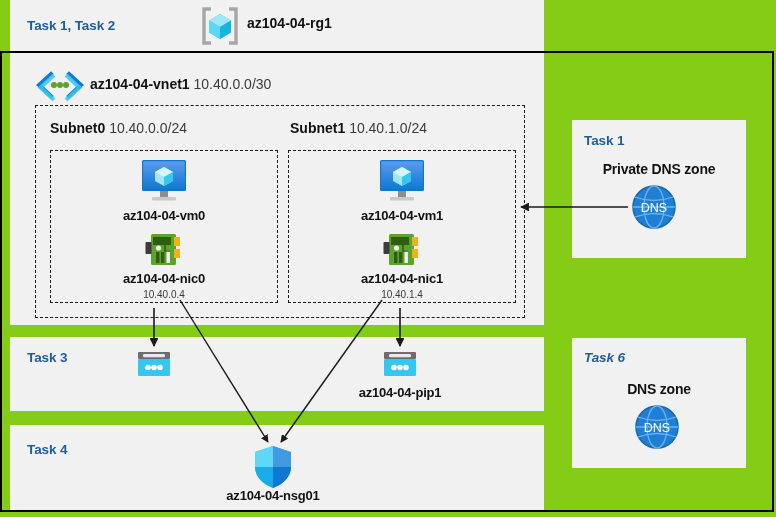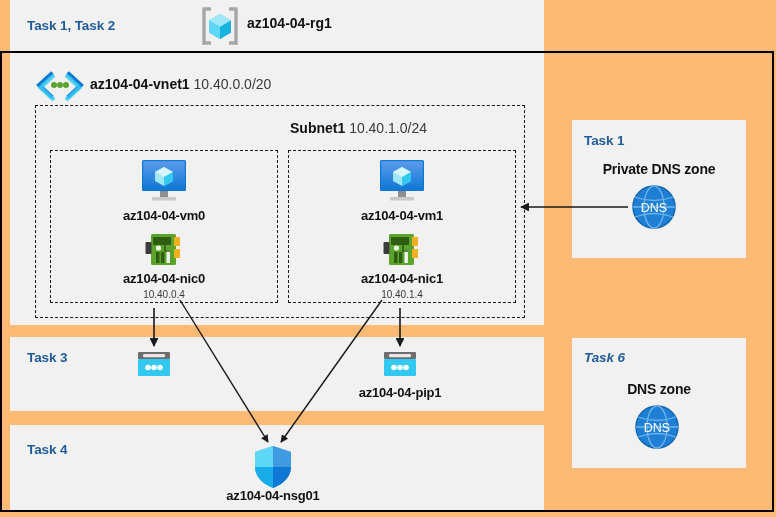--- a/index.html
+++ b/index.html
@@ -1,18 +1,18 @@
 <!DOCTYPE html>
 <html><head>
 <meta charset="utf-8">
 <style>
   html,body{margin:0;padding:0;background:#ffffff;}
   body{font-family:"Liberation Sans",sans-serif;-webkit-font-smoothing:antialiased;}
 
-  #canvas{position:relative;width:776px;height:517px;background:#fdba74;overflow:hidden;}
+  #canvas{position:relative;width:776px;height:517px;background:#84cc16;overflow:hidden;}
 
   
   .panel{position:absolute;background:#f1f1f1;}
   .outer-frame{position:absolute;left:0;top:51px;width:774px;height:461px;border:2px solid #000000;box-sizing:border-box;}
 
   .task-label{position:absolute;color:#1f5c99;font-weight:bold;font-size:13.5px;letter-spacing:-0.1px;white-space:nowrap;}
 
   .node-label{position:absolute;color:#111111;font-weight:bold;font-size:13px;white-space:nowrap;text-align:center;letter-spacing:-0.2px;}
   .node-sub{position:absolute;color:#3a3a3a;font-weight:normal;font-size:10px;white-space:nowrap;text-align:center;}
 
@@ -61,25 +61,29 @@
       <path d="M17 5 L5 16 L17 27" fill="none" stroke="#32c8f0" stroke-width="4" stroke-linecap="square" transform="translate(1.5,2.5)" opacity="0.85"></path>
       <path d="M35 5 L47 16 L35 27" fill="none" stroke="#0f78d4" stroke-width="4" stroke-linecap="square"></path>
       <path d="M35 5 L47 16 L35 27" fill="none" stroke="#32c8f0" stroke-width="4" stroke-linecap="square" transform="translate(-1.5,2.5)" opacity="0.85"></path>
       <circle cx="20" cy="16" r="3" fill="#5ba32b"></circle>
       <circle cx="26" cy="16" r="3" fill="#5ba32b"></circle>
       <circle cx="32" cy="16" r="3" fill="#5ba32b"></circle>
     </svg>
   </div>
   <div class="hdr" style="left:90px;top:76px;">
     <b>az104-04-vnet1</b>
-    <span class="cidr">10.40.0.0/20</span>
+    <span class="cidr">10.40.0.0/30</span>
   </div>
 
   <div class="dashbox" style="left:35px;top:105px;width:490px;height:213px;"></div>
 
+  <div class="hdr" style="left:50px;top:120px;">
+    <b>Subnet0</b>
+    <span class="cidr">10.40.0.0/24</span>
+  </div>
   <div class="dashbox" style="left:50px;top:150px;width:228px;height:153px;"></div>
 
   <div class="icon" style="left:138px;top:158px;">
     <svg width="52" height="46" viewBox="0 0 52 46">
       <rect x="4" y="2" width="44" height="31" rx="1.5" fill="#0f78d4"></rect>
       <rect x="5.2" y="3.2" width="41.6" height="28.6" rx="1" fill="url(#vmg0)"></rect>
       <defs>
         <linearGradient id="vmg0" x1="0" y1="0" x2="0" y2="1">
           <stop offset="0" stop-color="#5b9bec"></stop>
             <stop offset="1" stop-color="#0f78d4"></stop>

